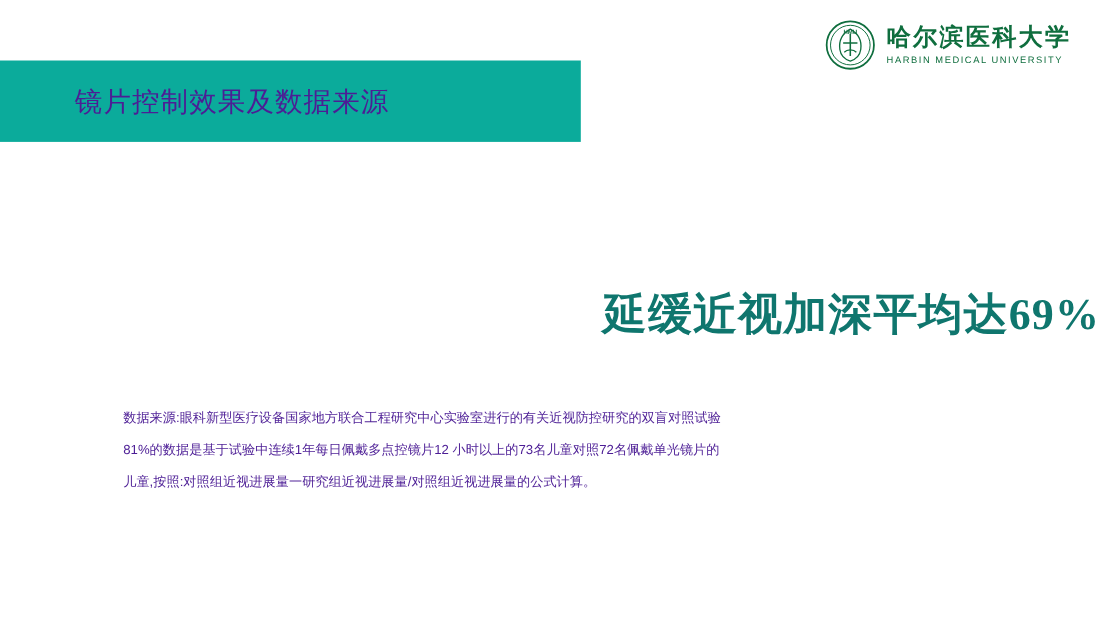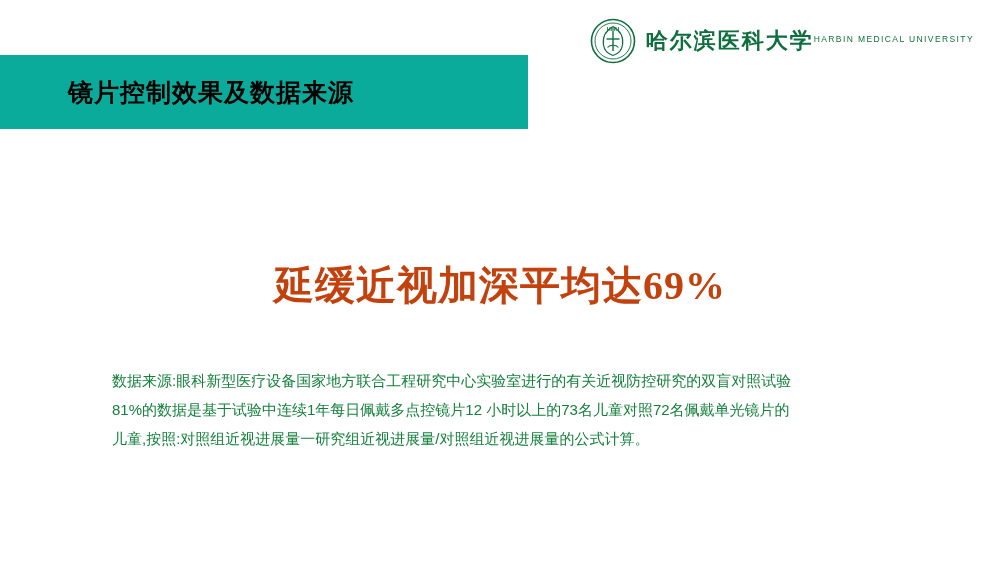--- a/index.html
+++ b/index.html
@@ -31,21 +31,21 @@
     gap: 10px;
   }
   .logo-mark {
     width: 46px;
     height: 46px;
     flex: 0 0 46px;
     position: relative;
   }
   .logo-text {
     display: flex;
-    flex-direction: row;
+    flex-direction: column;
     justify-content: center;
     line-height: 1;
   }
   .logo-cn {
     font-family: "Liberation Serif", serif;
     font-size: 22px;
     font-weight: bold;
     color: #0f6e3e;
     letter-spacing: 2px;
     white-space: nowrap;
@@ -64,49 +64,49 @@
     position: absolute;
     left: 0;
     top: 55px;
     width: 528px;
     height: 74px;
     background: #0bab9b;
     display: flex;
     align-items: center;
   }
   .title-banner-text {
-    color: #000000;
+    color: #4c1d95;
     font-size: 25px;
-    font-weight: bold;
+    font-weight: normal;
     letter-spacing: 1px;
     padding-left: 68px;
   }
 
   
   .headline {
     position: absolute;
     left: 0;
     top: 258px;
     width: 1000px;
-    text-align: center;
+    text-align: right;
     font-family: "Liberation Serif", serif;
     font-size: 40px;
     font-weight: bold;
-    color: #c2410c;
+    color: #0f766e;
     letter-spacing: 1px;
   }
 
   
   .body-block {
     position: absolute;
     left: 112px;
     top: 366px;
     width: 790px;
-    font-size: 15px;
-    color: #15803d;
+    font-size: 12px;
+    color: #4c1d95;
     line-height: 29px;
     text-align: justify;
   }
   .body-line {
     white-space: pre-wrap;
   }
 </style>
 </head>
 <body>
 

